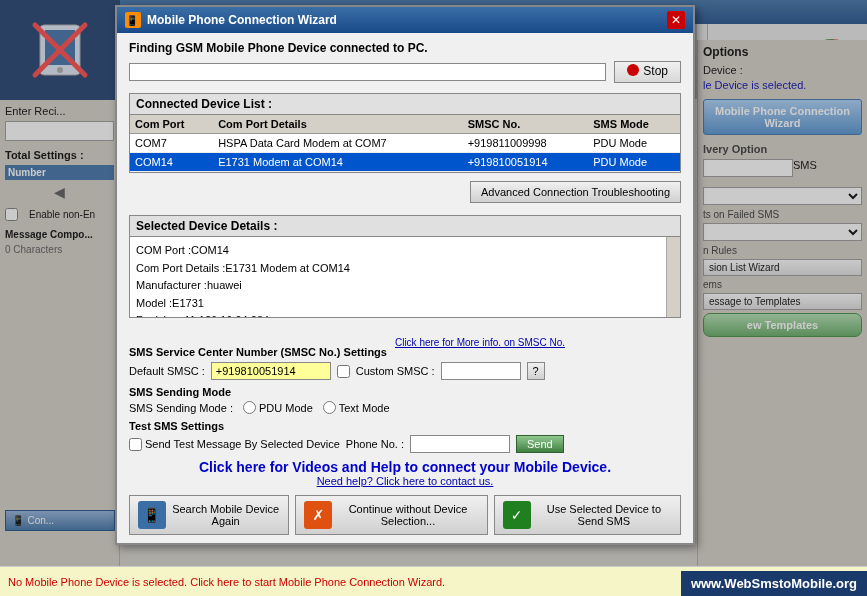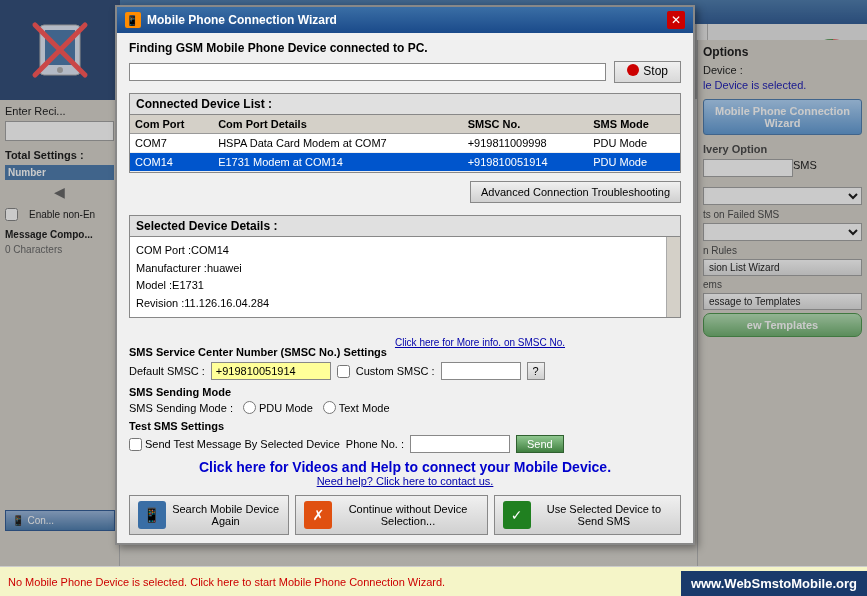--- a/index.html
+++ b/index.html
@@ -725,20 +725,21 @@
         </div>
 
         <div style="overflow:hidden;margin-bottom:6px;">
           <button class="adv-btn">Advanced Connection Troubleshooting</button>
         </div>
 
         <div class="details-section">
           <div class="details-header">Selected Device Details :</div>
           <div class="details-content" style="position:relative;">
             <div>COM Port :COM14</div>
+            <div>Com Port Details :E1731 Modem at COM14</div>
             <div>Manufacturer :huawei</div>
             <div>Model :E1731</div>
             <div>Revision :11.126.16.04.284</div>
             <div class="details-scrollbar"></div>
           </div>
         </div>
 
         <div class="smsc-section">
           <div class="smsc-title-row">
             <span class="smsc-title">SMS Service Center Number (SMSC No.) Settings</span>

